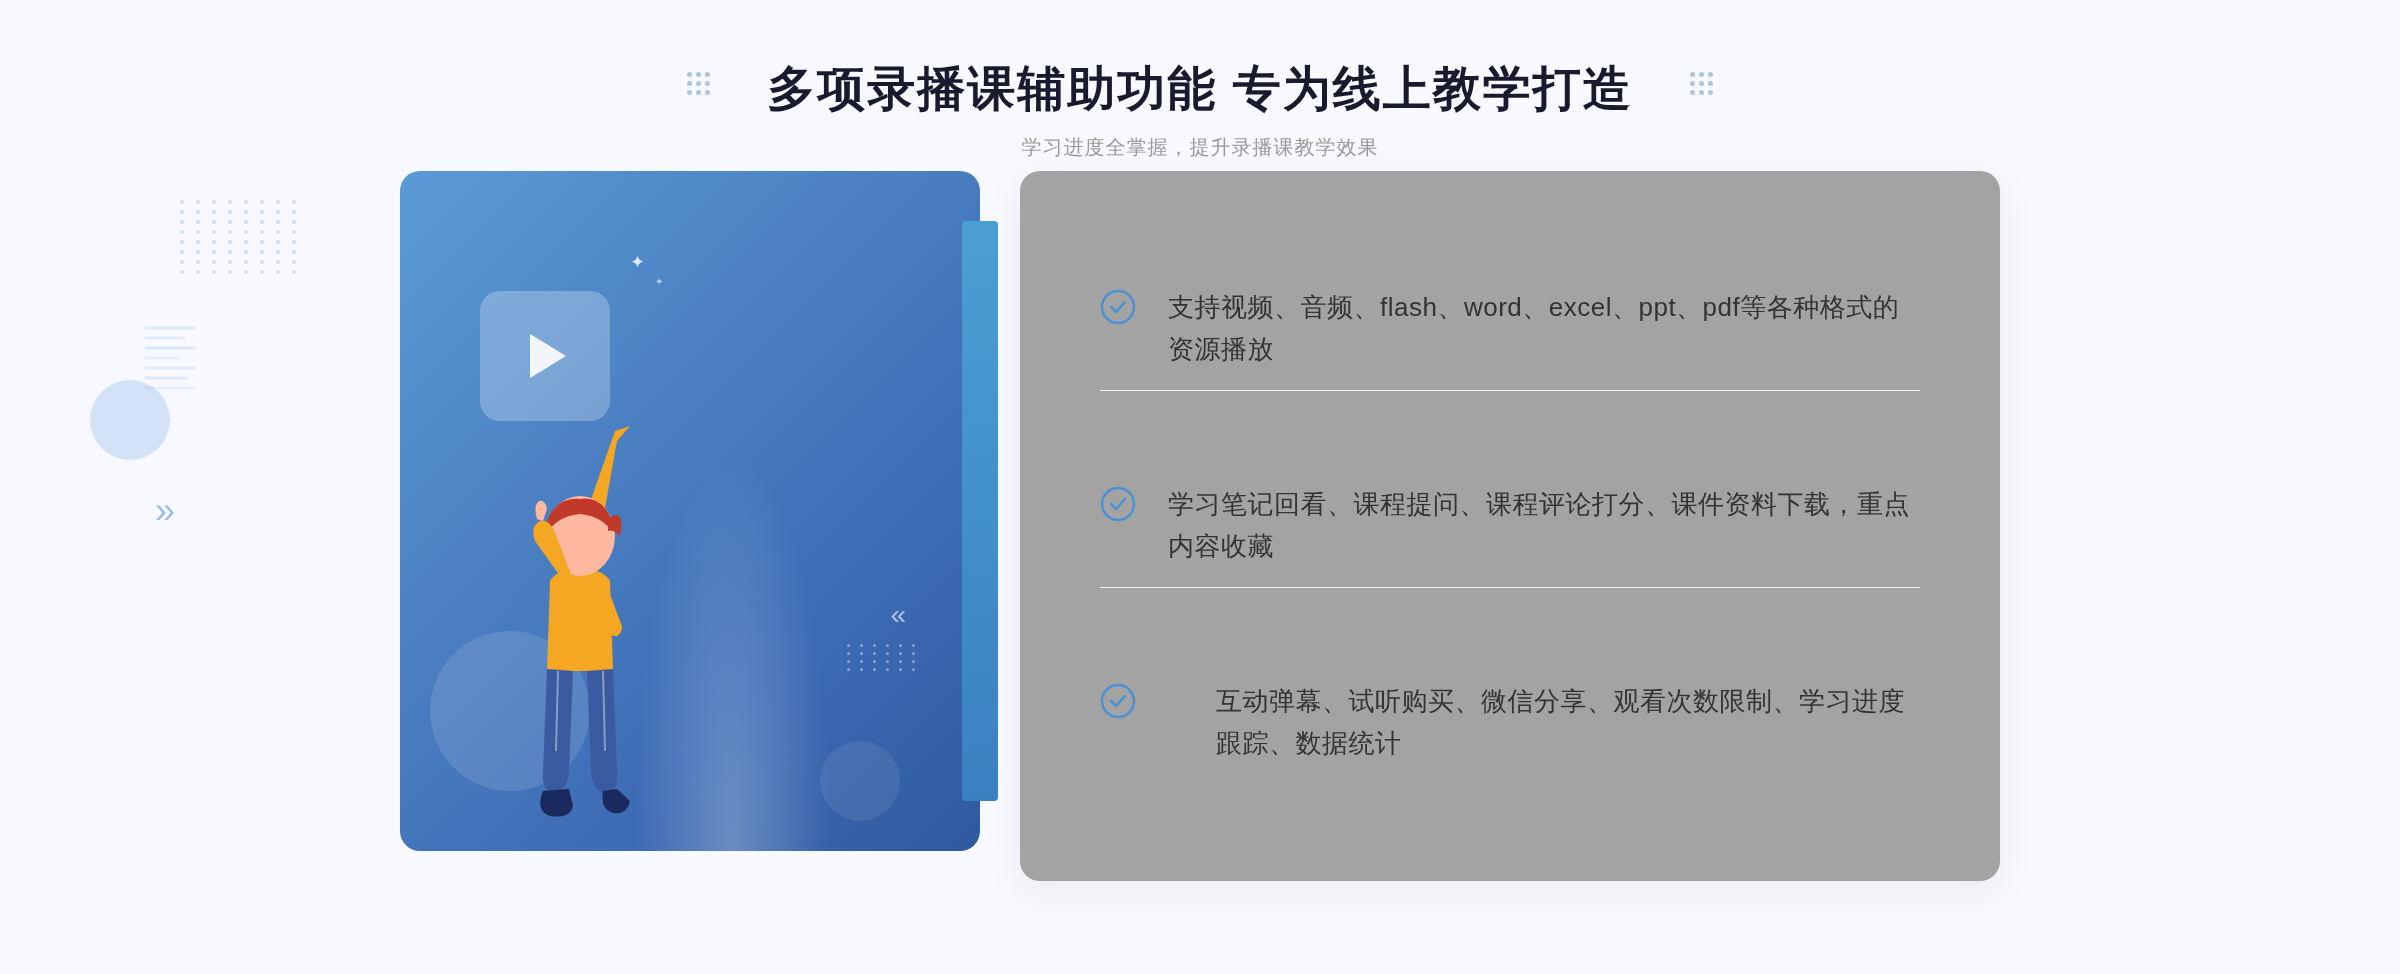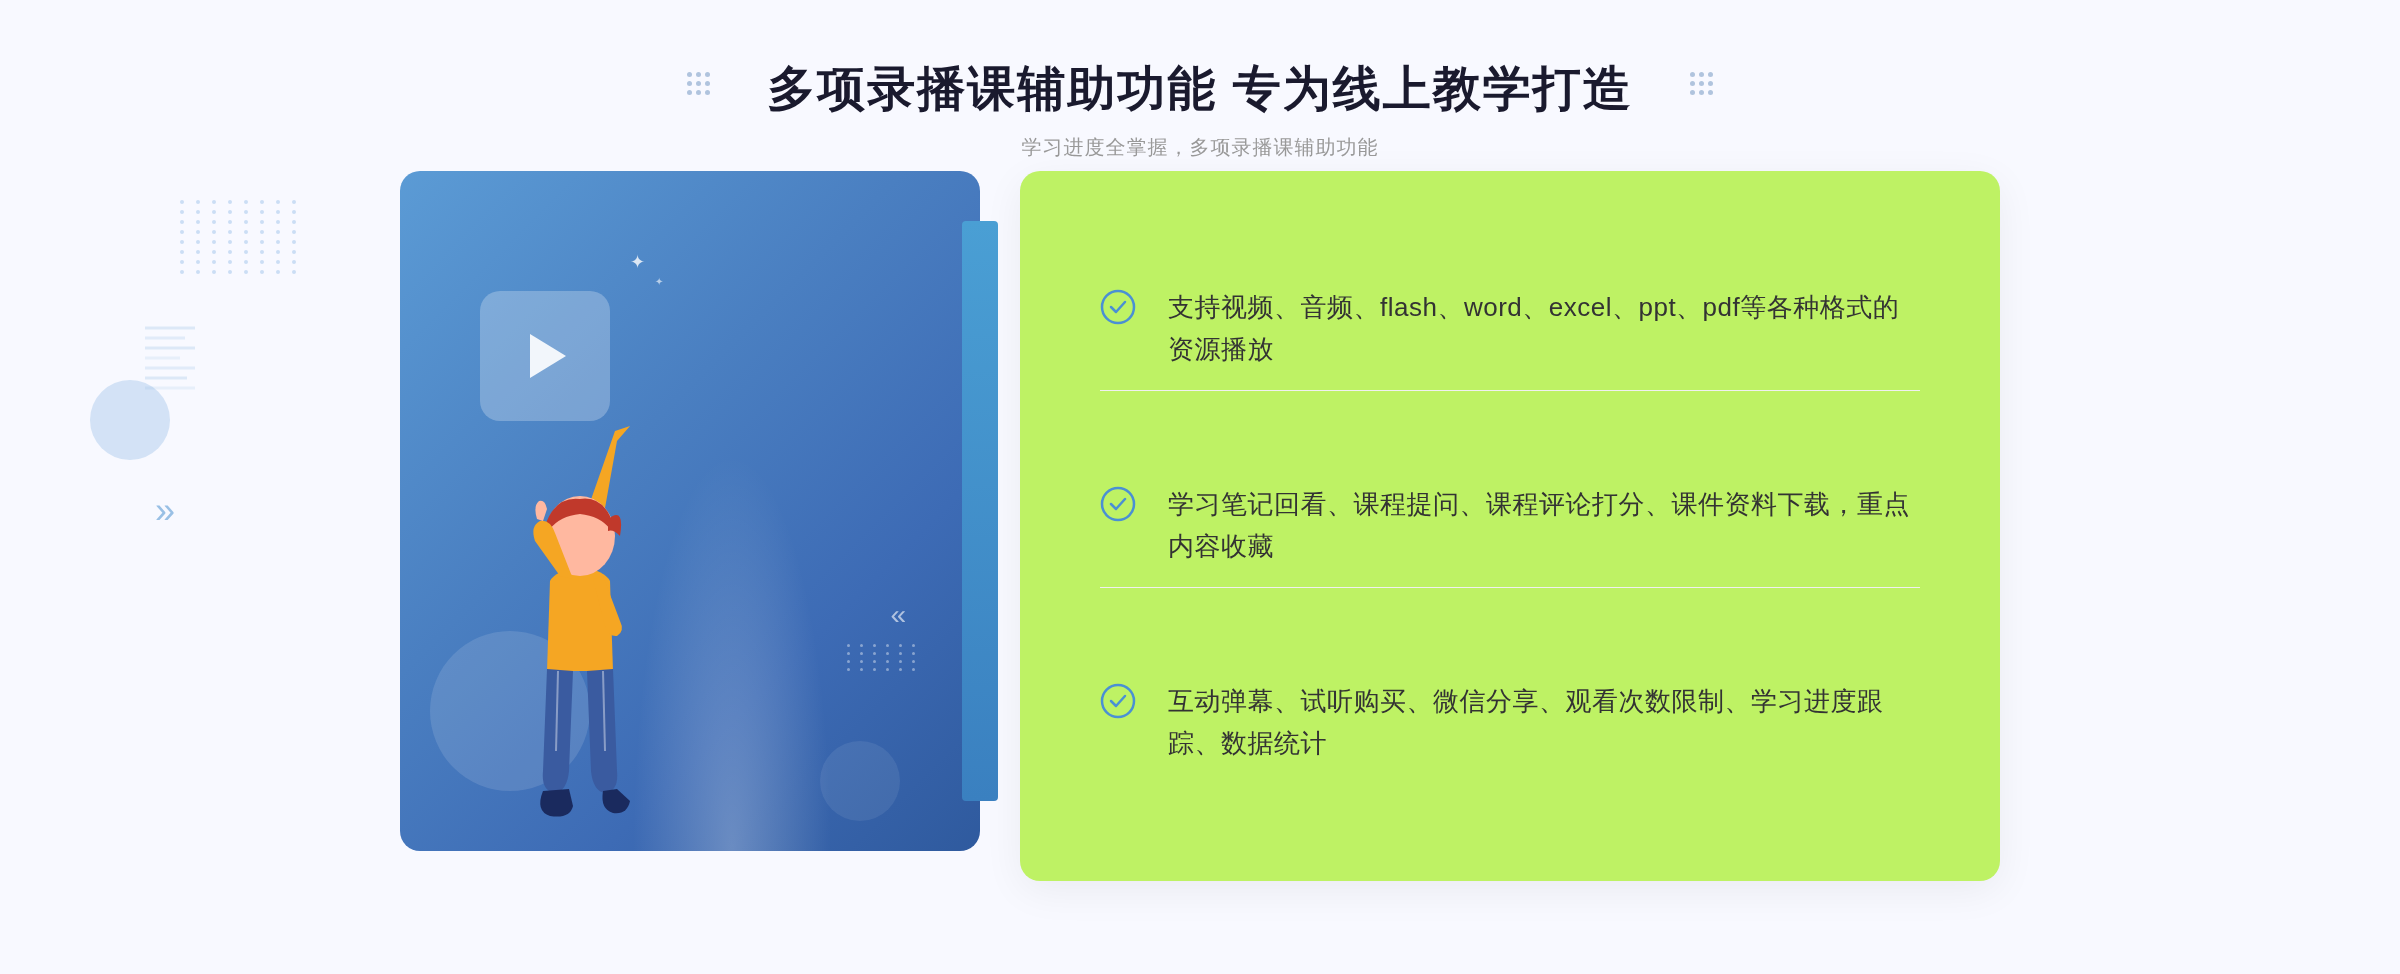--- a/index.html
+++ b/index.html
@@ -252,39 +252,40 @@
       bottom: 0;
       left: 55px;
       width: 250px;
       height: 500px;
     }
 
     
     .features-card {
       flex: 1;
       margin-left: 40px;
-      background: #bef264;
+      background: #a3a3a3;
       border-radius: 20px;
       padding: 60px 80px;
       box-shadow: 0 10px 40px rgba(0,0,0,0.06);
       margin-top: 10px;
       display: flex;
       flex-direction: column;
       justify-content: space-around;
     }
 
     .feature-item {
       display: flex;
       align-items: flex-start;
       padding: 20px 0;
       border-bottom: 1px solid #f0f0f0;
     }
 
     .feature-item:last-child {
       border-bottom: none;
+      gap: 48px;
     }
 
     .check-icon {
       width: 36px;
       height: 36px;
       flex-shrink: 0;
       margin-right: 32px;
       margin-top: 2px;
     }
 
@@ -416,21 +417,21 @@
           <div class="h-dot"></div>
       </div>
       <div class="header-dot-row">
         <div class="h-dot"></div>
           <div class="h-dot"></div>
           <div class="h-dot"></div>
       </div>
     </div>
 
     <h1 class="main-title">多项录播课辅助功能 专为线上教学打造</h1>
-    <p class="sub-title">学习进度全掌握，多项录播课辅助功能</p>
+    <p class="sub-title">学习进度全掌握，提升录播课教学效果</p>
 
     <div class="header-dots-right">
       <div class="header-dot-row">
         <div class="h-dot"></div>
           <div class="h-dot"></div>
           <div class="h-dot"></div>
       </div>
       <div class="header-dot-row">
         <div class="h-dot"></div>
           <div class="h-dot"></div>

